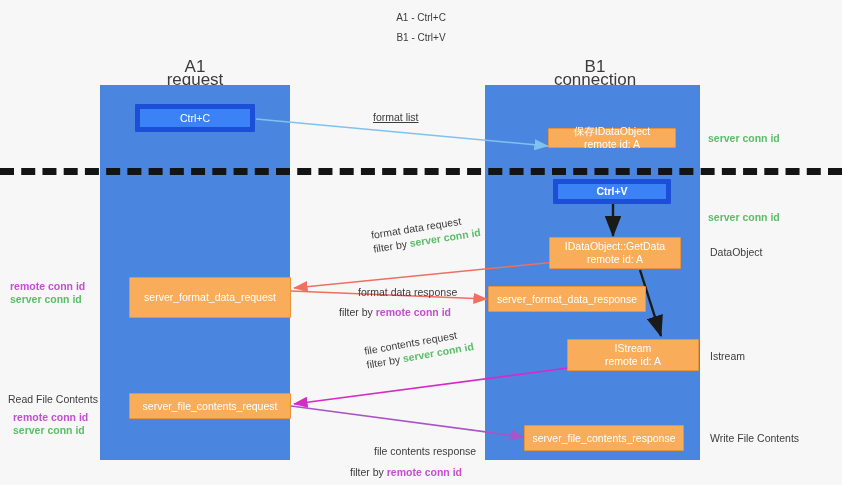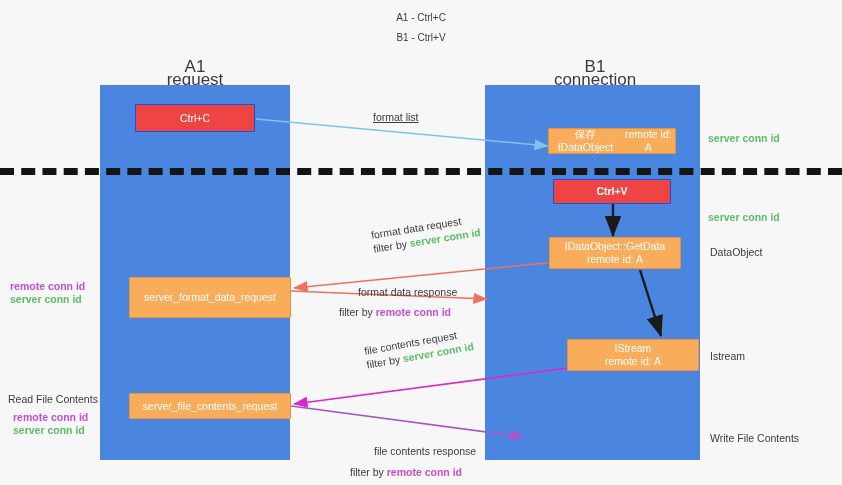--- a/index.html
+++ b/index.html
@@ -29,21 +29,21 @@
   }
 
   .box{
     position:absolute;
     display:flex;align-items:center;justify-content:center;
     text-align:center;
     color:#ffffff;font-size:10.5px;line-height:13px;
     box-sizing:border-box;
     border-radius:1px;
   }
-  .box.green{background:#ef4444;border:1px solid #1d4ed8;}
+  .box.green{background:#3b82f6;border:5px solid #1d4ed8;}
   .box.orange{background:#f9ad5a;border:1px solid #e8933a;}
 
   .dashline{
     position:absolute;left:0;top:168px;width:842px;height:0;
     border-top:7px dashed #141414;
   }
 
   .note{position:absolute;font-size:10.5px;line-height:13px;color:#3c3c3c;}
   .note.green-t{color:#5bbd68;font-weight:bold;}
   .note.purple-t{color:#c44fd0;font-weight:bold;}
@@ -118,40 +118,46 @@
   </div>
 
   <div class="box orange" style="left:129px;top:277px;width:162px;height:41px;">
     <span>server_format_data_request</span>
   </div>
 
   <div class="box orange" style="left:129px;top:393px;width:162px;height:26px;">
     <span>server_file_contents_request</span>
   </div>
 
-  <div class="box orange" style="left:548px;top:128px;width:128px;height:26px;flex-direction:row;">
+  <div class="box orange" style="left:548px;top:128px;width:128px;height:20px;flex-direction:column;">
     <span>保存IDataObject</span>
     <span>remote id: A</span>
   </div>
 
   <div class="box green" style="left:553px;top:179px;width:118px;height:25px;font-weight:bold;">
     <span>Ctrl+V</span>
   </div>
 
   <div class="box orange" style="left:549px;top:237px;width:132px;height:32px;flex-direction:column;">
     <span>IDataObject::GetData</span>
     <span>remote id: A</span>
   </div>
 
   <div class="box orange" style="left:567px;top:339px;width:132px;height:32px;flex-direction:column;">
     <span>IStream</span>
     <span>remote id: A</span>
   </div>
 
-
+  <div class="box orange" style="left:488px;top:286px;width:158px;height:26px;">
+    <span>server_format_data_response</span>
+  </div>
+
+  <div class="box orange" style="left:524px;top:425px;width:160px;height:26px;">
+    <span>server_file_contents_response</span>
+  </div>
 
   <div class="dashline"></div>
 
   <div class="edge-label" style="left:373px;top:110px;text-decoration:underline;">
     <span>format list</span>
   </div>
 
   <div class="edge-label rot-a" style="left:370px;top:228px;">
     <div><span>format data request</span></div>
     <div>

